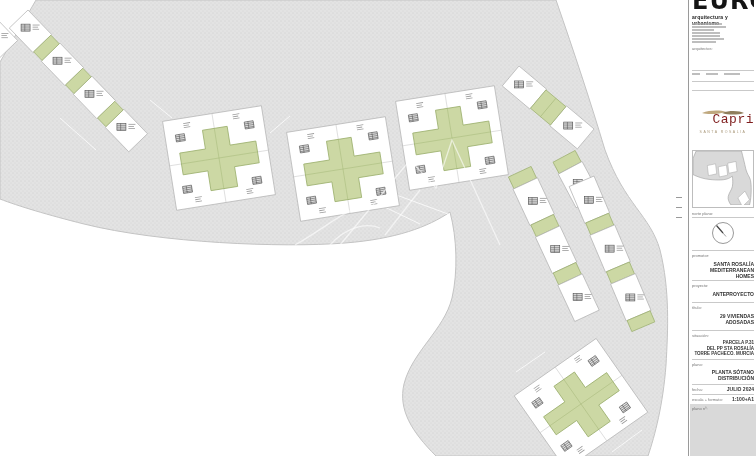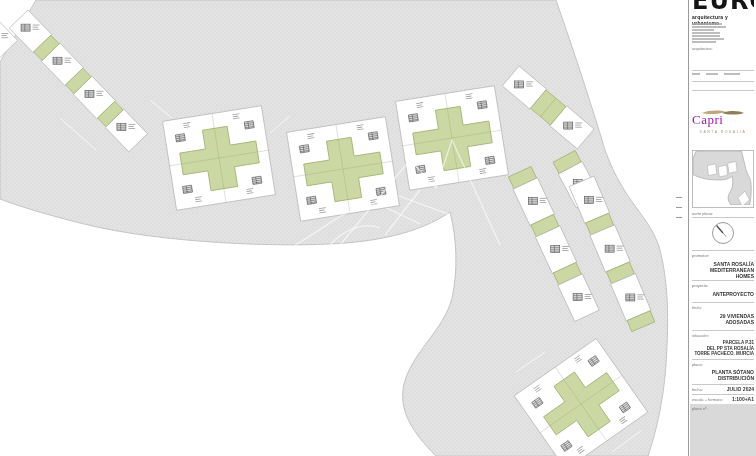--- a/index.html
+++ b/index.html
@@ -12,22 +12,22 @@
   .tb{position:absolute;left:3px;right:3px;}
   .hairline{border-top:1px solid #c9c9c9;height:0;}
   .lbl{font-size:4px;color:#777;text-align:left;}
   .val{font-size:5px;color:#333;text-align:right;font-weight:bold;line-height:6px;}
   .val-sm{font-size:4.5px;color:#333;text-align:right;font-weight:bold;line-height:5.5px;}
   .logo-clip{height:13px;overflow:hidden;}
   .logo-clip div{font-size:24px;font-weight:bold;letter-spacing:1px;color:#141414;
                  margin-top:-13px;font-family:"DejaVu Sans",sans-serif;}
   .tagline{font-size:5px;font-weight:bold;color:#222;letter-spacing:.2px;}
   .microbar{height:1.5px;background:#a8a8a8;opacity:.75;margin-bottom:1.5px;}
-  .capri{font-family:Liberation Serif, serif;font-size:13px;color:#a21caf;
-         text-align:left;letter-spacing:.5px;}
+  .capri{font-family:Liberation Mono, monospace;font-size:13px;color:#7f1d1d;
+         text-align:right;letter-spacing:.5px;}
   .capri-sub{font-size:3.5px;letter-spacing:1.5px;color:#a9987a;text-align:center;}
   .mapbox{border:1px solid #bdbdbd;height:56px;background:#fff;}
   .row2{display:flex;justify-content:space-between;align-items:baseline;}
   .planobox{position:absolute;left:1px;right:0;top:404px;bottom:0;background:#d9d9d9;}
   .planobox .lbl{position:absolute;left:2px;top:2px;}
 </style>
 </head>
 <body>
 
 <div id="sheet">

